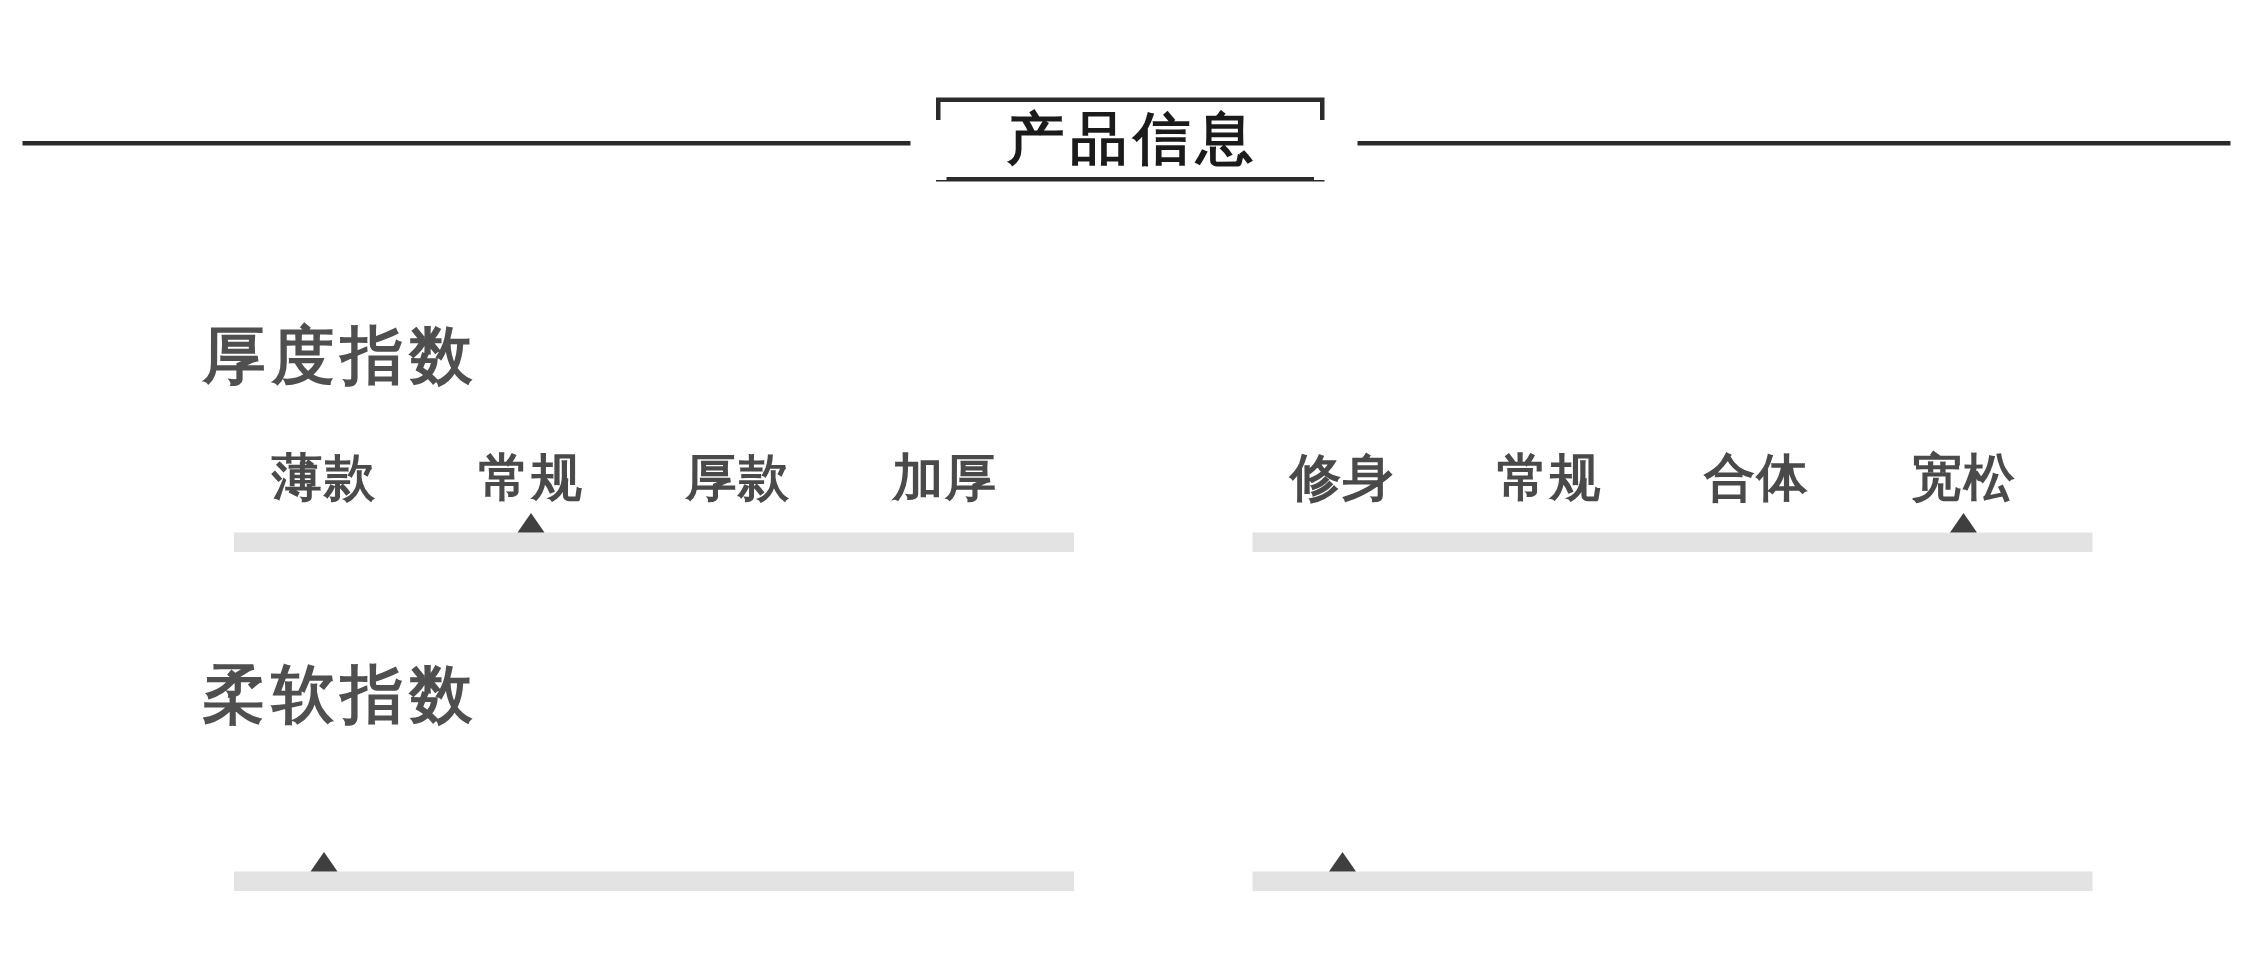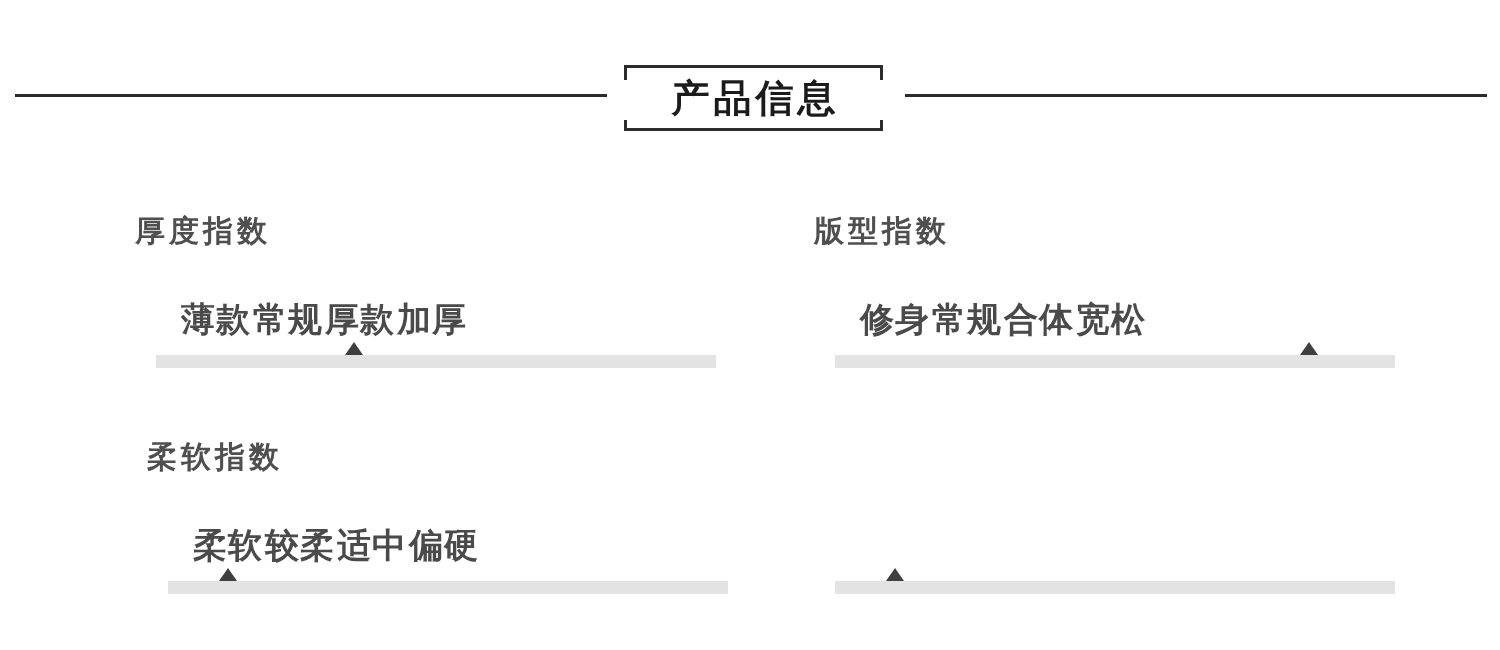--- a/index.html
+++ b/index.html
@@ -24,21 +24,21 @@
     background: var(--rule, #2b2b2b);
   }
   .rule-left  { left: 15px;  width: 592px; }
   .rule-right { left: 905px; width: 582px; }
 
   .title-box {
     position: absolute;
     left: 624px;
     top: 65px;
     width: 259px;
-    height: 66px;
+    height: 56px;
     border: 3px solid var(--box-border, #2b2b2b);
     box-sizing: border-box;
     display: flex;
     align-items: center;
     justify-content: center;
   }
   
   .title-box::before,
   .title-box::after {
     content: "";
@@ -62,43 +62,44 @@
   }
 
   
   .block {
     position: absolute;
     width: 581px;
     height: 160px;
   }
   .block[data-index="0"] { left: 135px; top: 216px; }
   .block[data-index="1"] { left: 814px; top: 216px; }
-  .block[data-index="2"] { left: 135px; top: 442px; margin-left: 12px; }
+  .block[data-index="2"] { left: 135px; top: 442px; }
   .block[data-index="3"] { left: 814px; top: 442px; }
 
   .block-title {
     position: absolute;
     top: 0;
     left: 0;
-    font-size: 30px;
+    font-size: 42px;
     font-weight: 600;
     letter-spacing: 4px;
     line-height: 1;
     color: var(--index-title, #4f4f4f);
     white-space: nowrap;
   }
 
   .options {
     position: absolute;
     top: 86px;
     left: 21px;
     width: 560px;
     box-sizing: border-box;
     display: flex;
     padding-left: 24px;
+    gap: 66px;
   }
   .opt {
     width: 72px;
     text-align: center;
     font-size: 34px;
     font-weight: 700;
     letter-spacing: 1px;
     line-height: 1;
     color: var(--option-text, #4a4a4a);
     white-space: nowrap;
@@ -141,40 +142,33 @@
       <span class="opt">常规</span>
       <span class="opt">厚款</span>
       <span class="opt">加厚</span>
     </div>
     <div class="track">
       <div class="marker" style="left: 189px;"></div>
     </div>
   </div>
 
   <div class="block" data-index="1">
-    <div class="block-title">版型指数</div>
     <div class="options">
       <span class="opt">修身</span>
       <span class="opt">常规</span>
       <span class="opt">合体</span>
       <span class="opt">宽松</span>
     </div>
     <div class="track">
       <div class="marker" style="left: 465px;"></div>
     </div>
   </div>
 
   <div class="block" data-index="2">
     <div class="block-title">柔软指数</div>
-    <div class="options">
-      <span class="opt">柔软</span>
-      <span class="opt">较柔</span>
-      <span class="opt">适中</span>
-      <span class="opt">偏硬</span>
-    </div>
     <div class="track">
       <div class="marker" style="left: 51px;"></div>
     </div>
   </div>
 
   <div class="block" data-index="3">
     <div class="track">
       <div class="marker" style="left: 51px;"></div>
     </div>
   </div>

